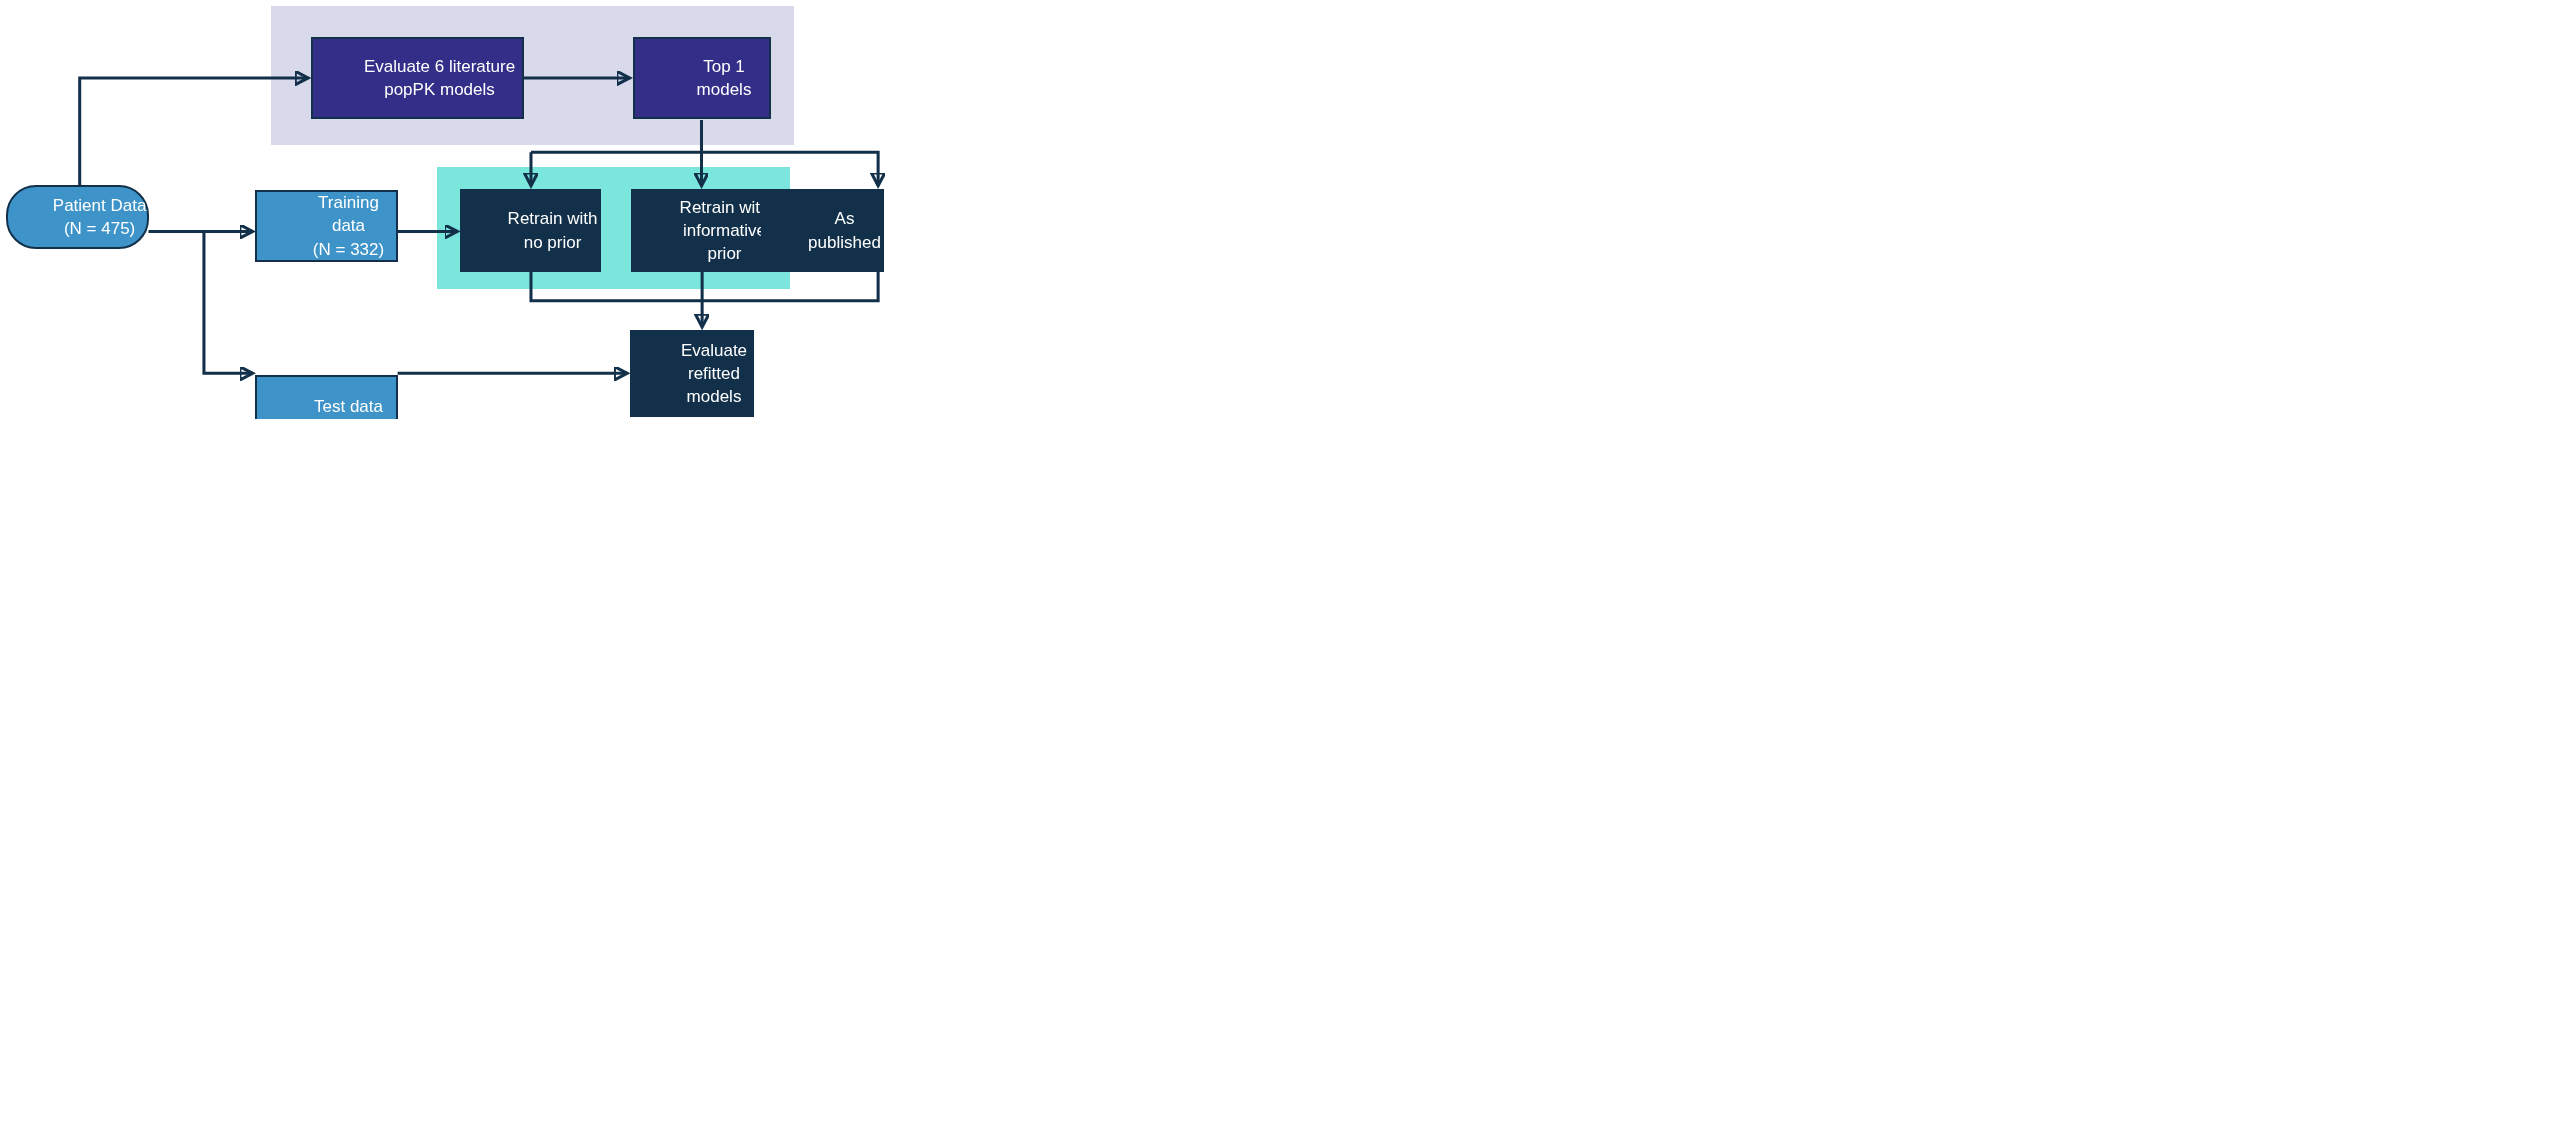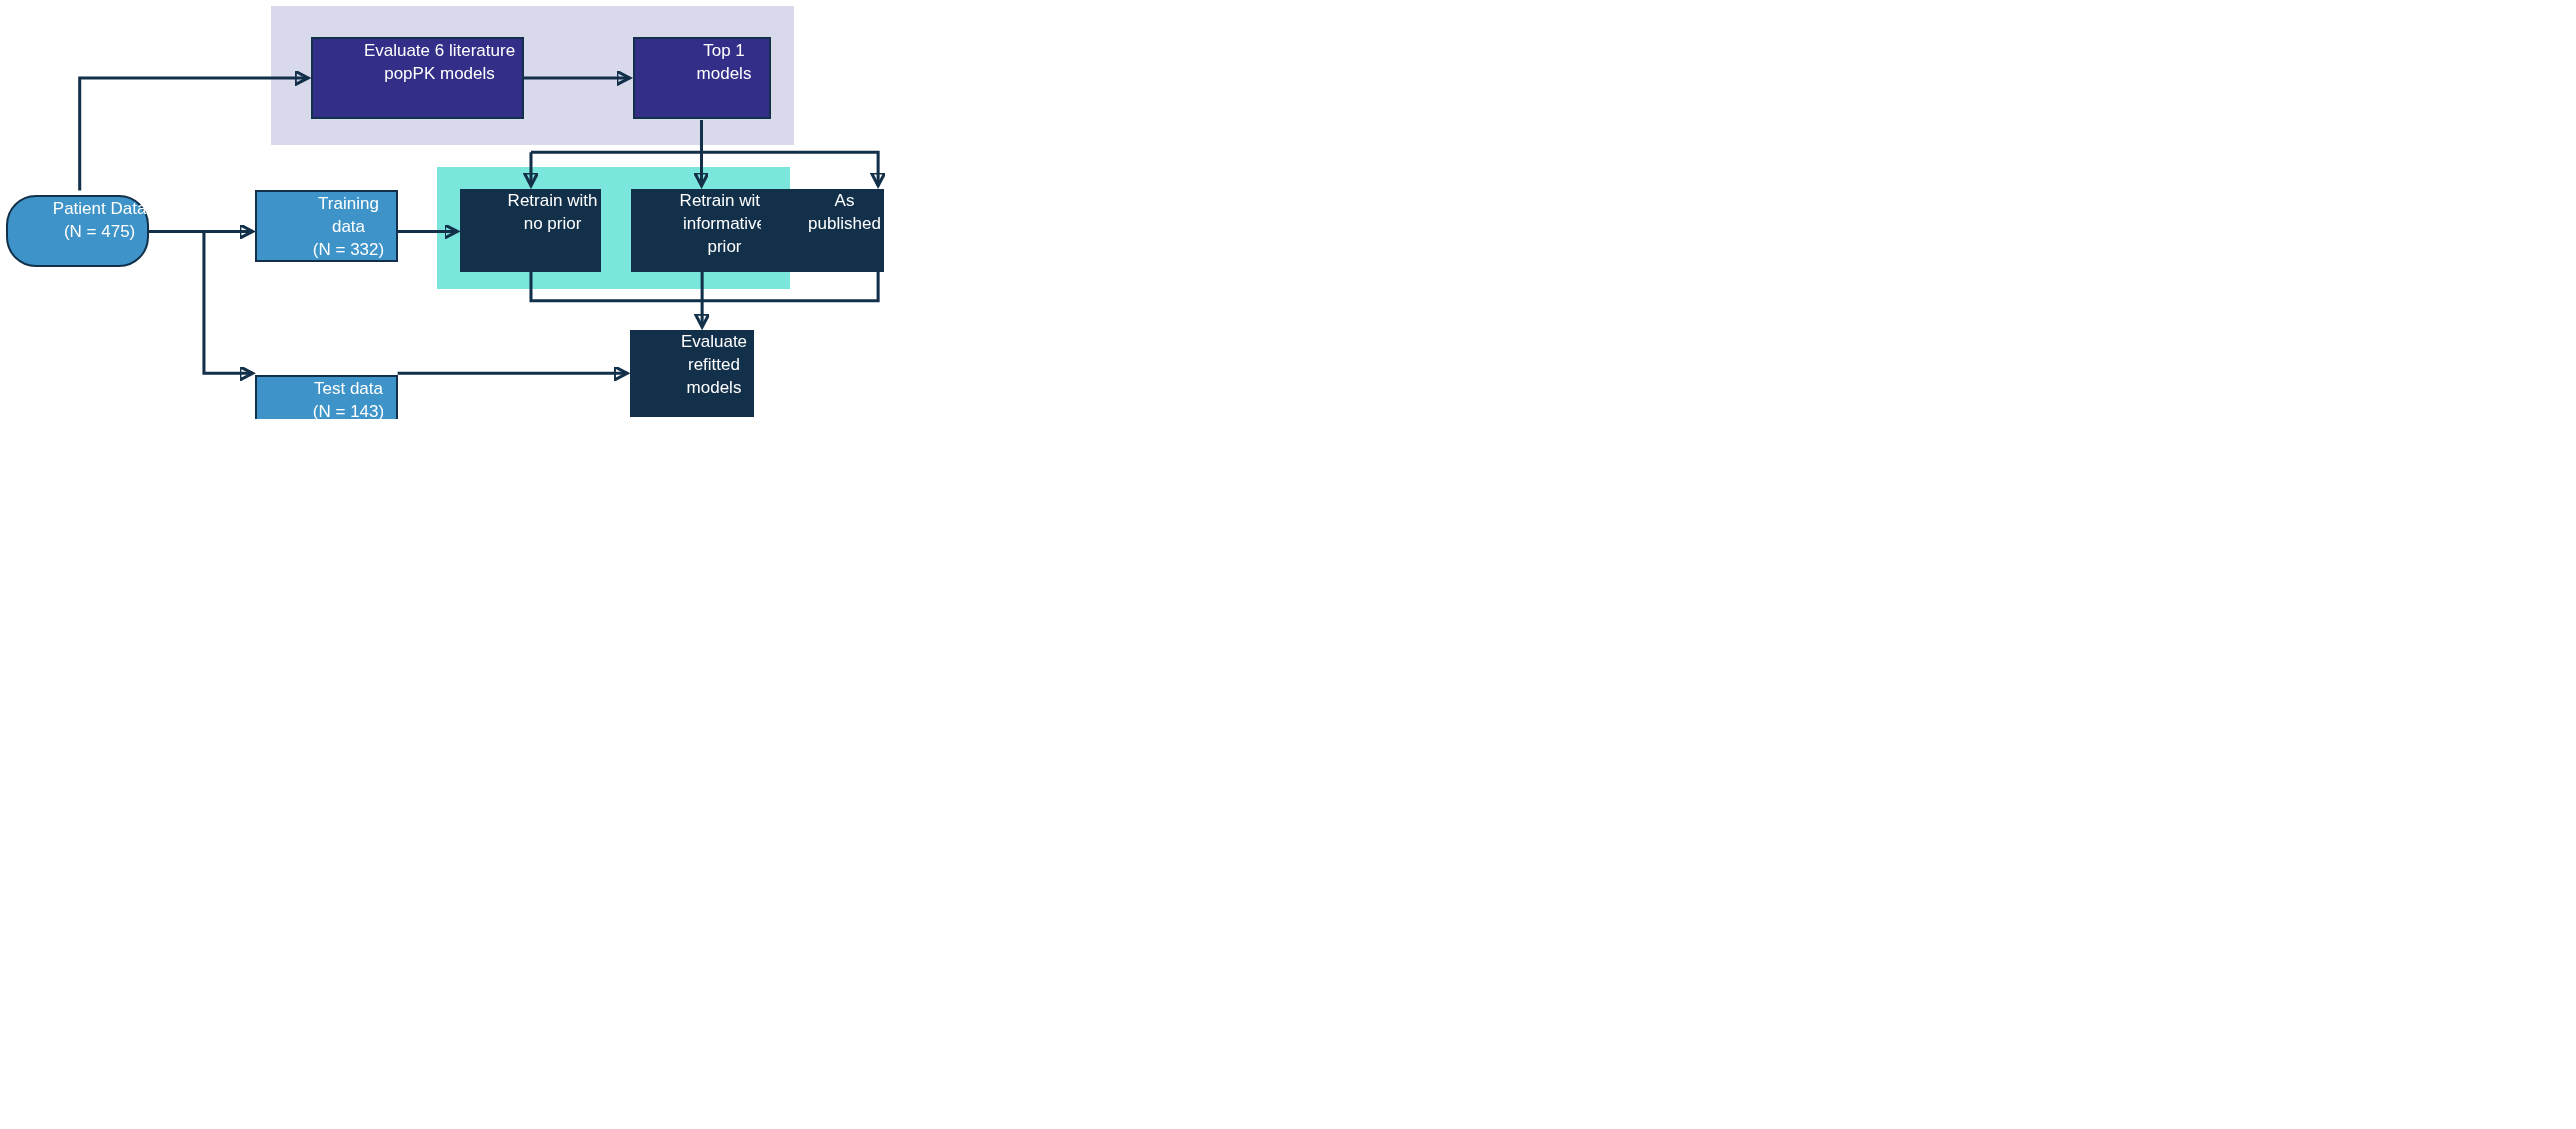--- a/index.html
+++ b/index.html
@@ -10,31 +10,31 @@
     font-family:"Liberation Sans",sans-serif;
     overflow:hidden;
   }
   .band{position:absolute;}
   .band-lavender{left:271px;top:6.1px;width:523px;height:139px;background:#d9d9ec;}
   .band-teal{left:437px;top:167px;width:353px;height:122px;background:#7be6dc;}
   .edges{position:absolute;left:0;top:0;width:956px;height:419px;}
   .edges path{stroke:#12304a;stroke-width:5px;fill:none;}
   .node{
     position:absolute;
-    display:flex;align-items:flex-start;justify-content:center;
+    display:flex;align-items:center;justify-content:center;
     text-align:center;color:#ffffff;
     font-size:17px;line-height:1.36;
     white-space:pre-line;
     box-sizing:border-box;
     padding-left:44px;
   }
   .node-blue{background:#3e94c8;border:2.4px solid #12304a;}
   .node-indigo{background:#332e88;border:2.4px solid #12304a;}
   .node-navy{background:#12304a;}
-  .n-patient{left:6.1px;top:195px;width:143px;height:72px;border-radius:30px;}
+  .n-patient{left:6.1px;top:185px;width:143px;height:64px;border-radius:30px;}
   .n-evallit{left:311px;top:37px;width:213px;height:82px;}
   .n-top4{left:633px;top:37px;width:138px;height:82px;}
   .n-training{left:255px;top:190px;width:143px;height:72px;}
   .n-test{left:255px;top:331px;width:143px;height:86px;margin-top:44px;}
   .n-noprior{left:460px;top:189px;width:141px;height:83px;}
   .n-informative{left:631px;top:189px;width:143px;height:83px;}
   .n-aspub{left:761px;top:189px;width:123px;height:83px;}
   .n-refit{left:630px;top:330px;width:124px;height:87px;}
 </style>
 </head>

